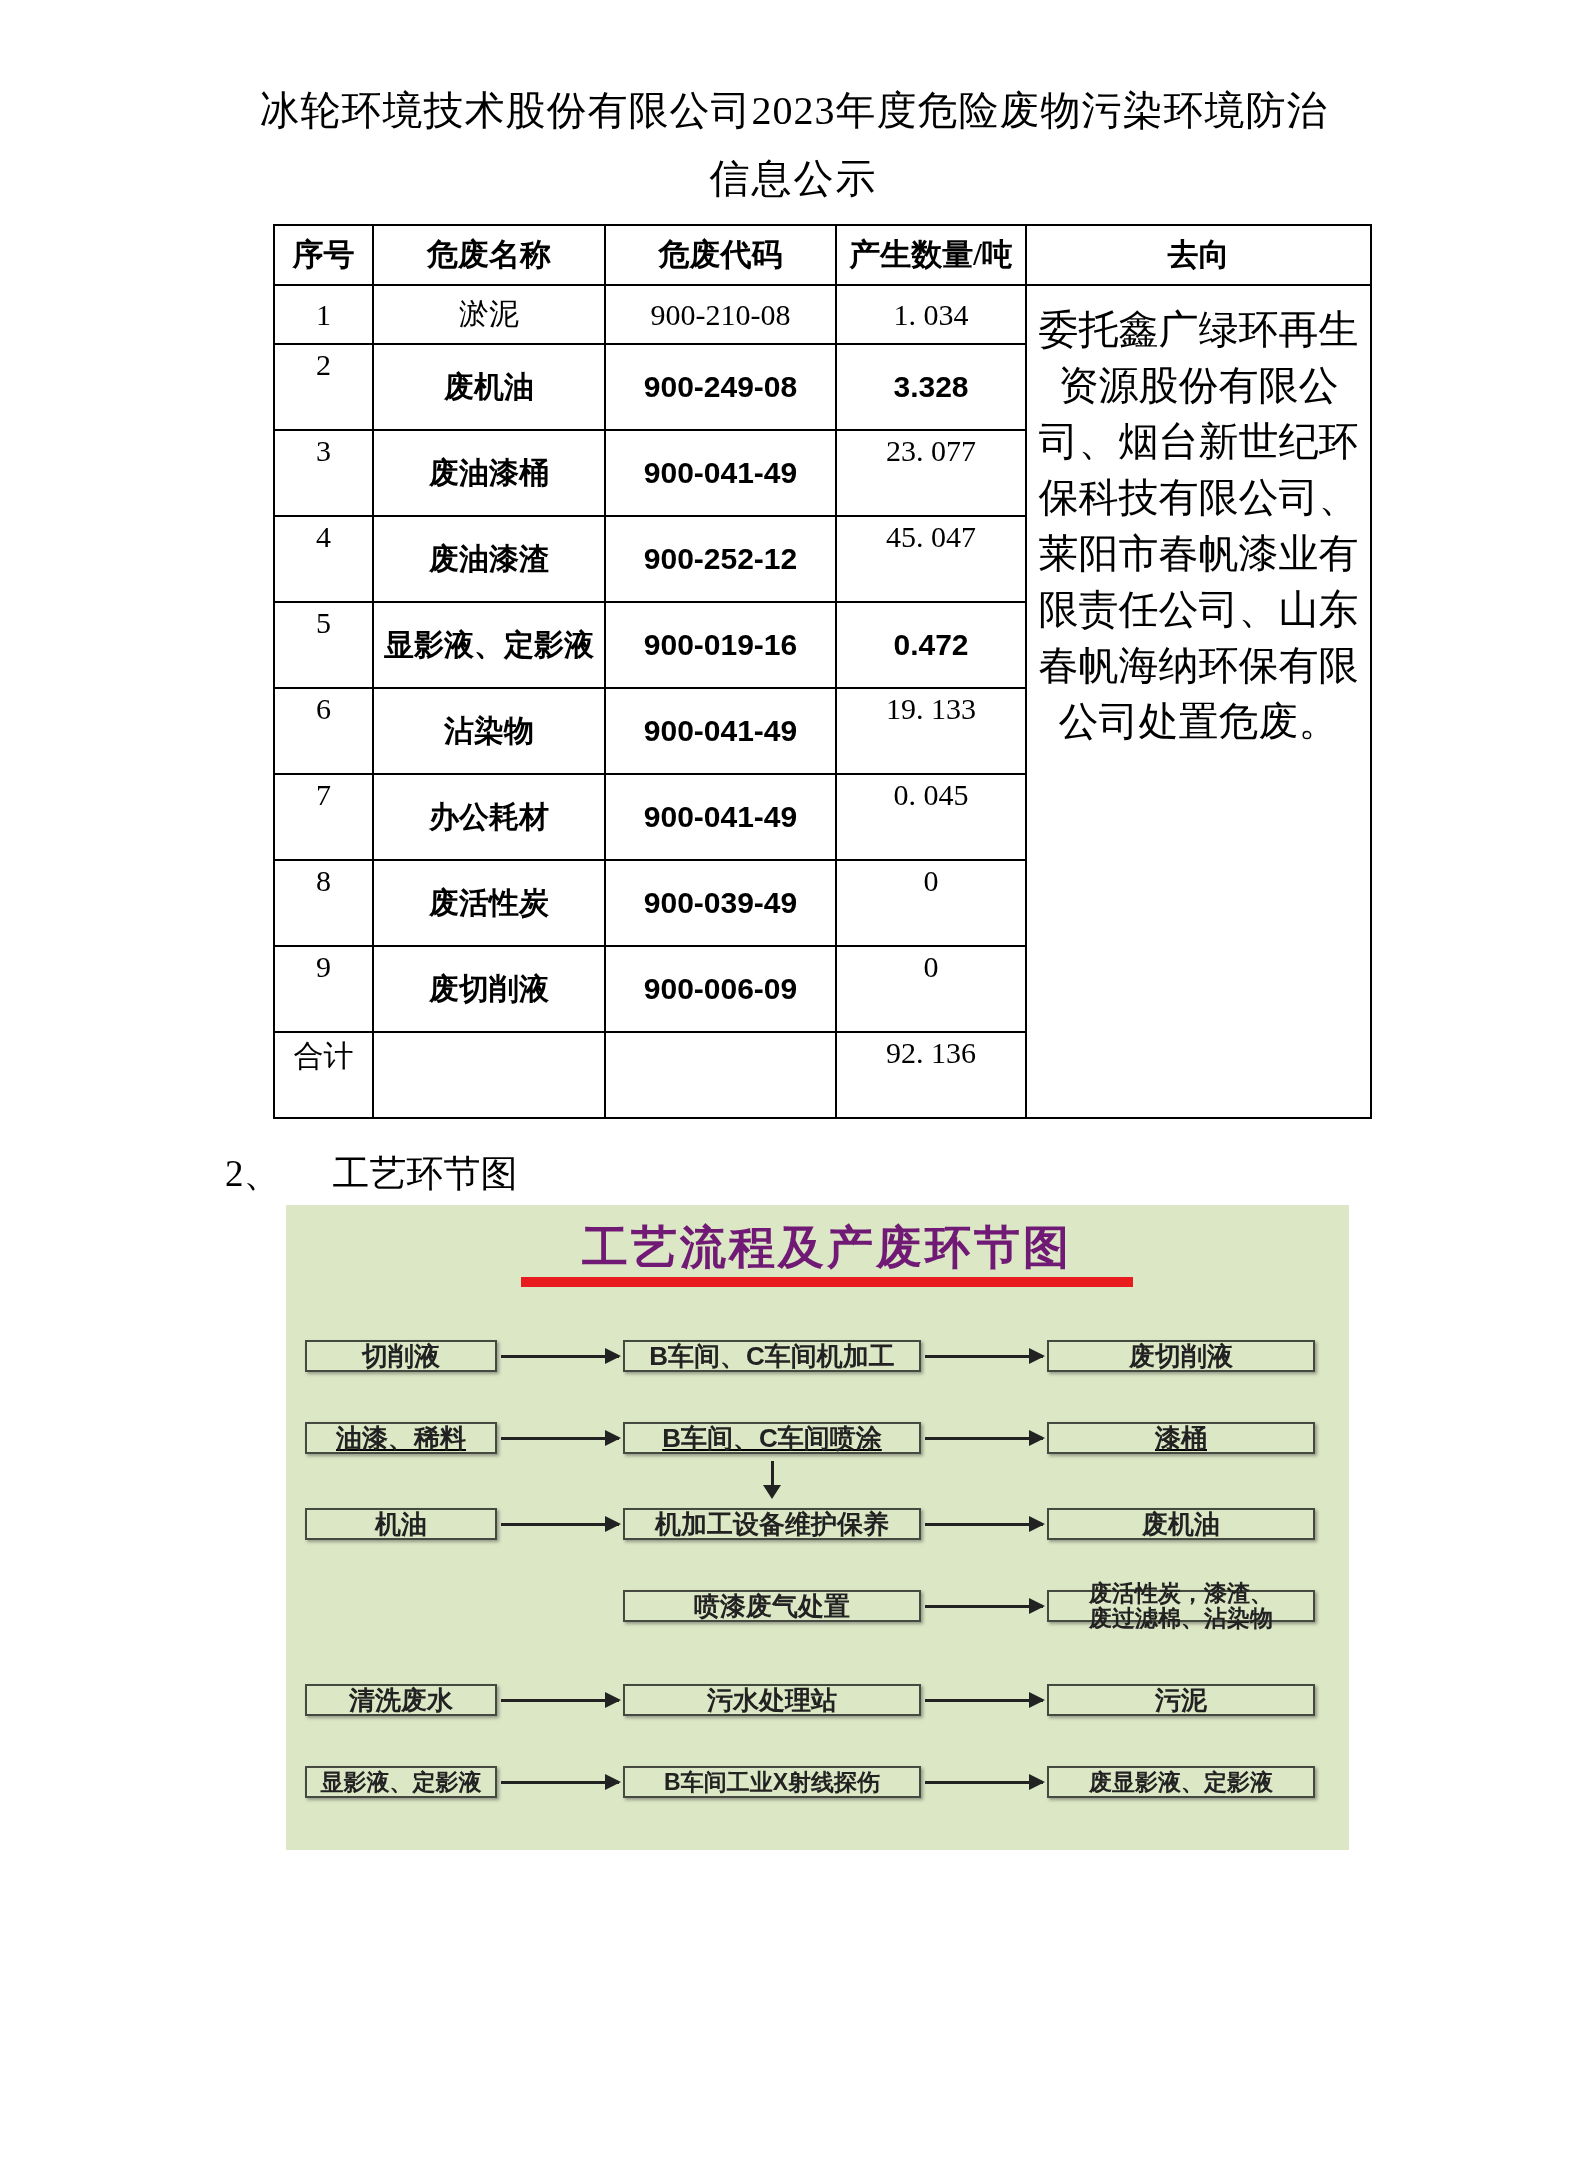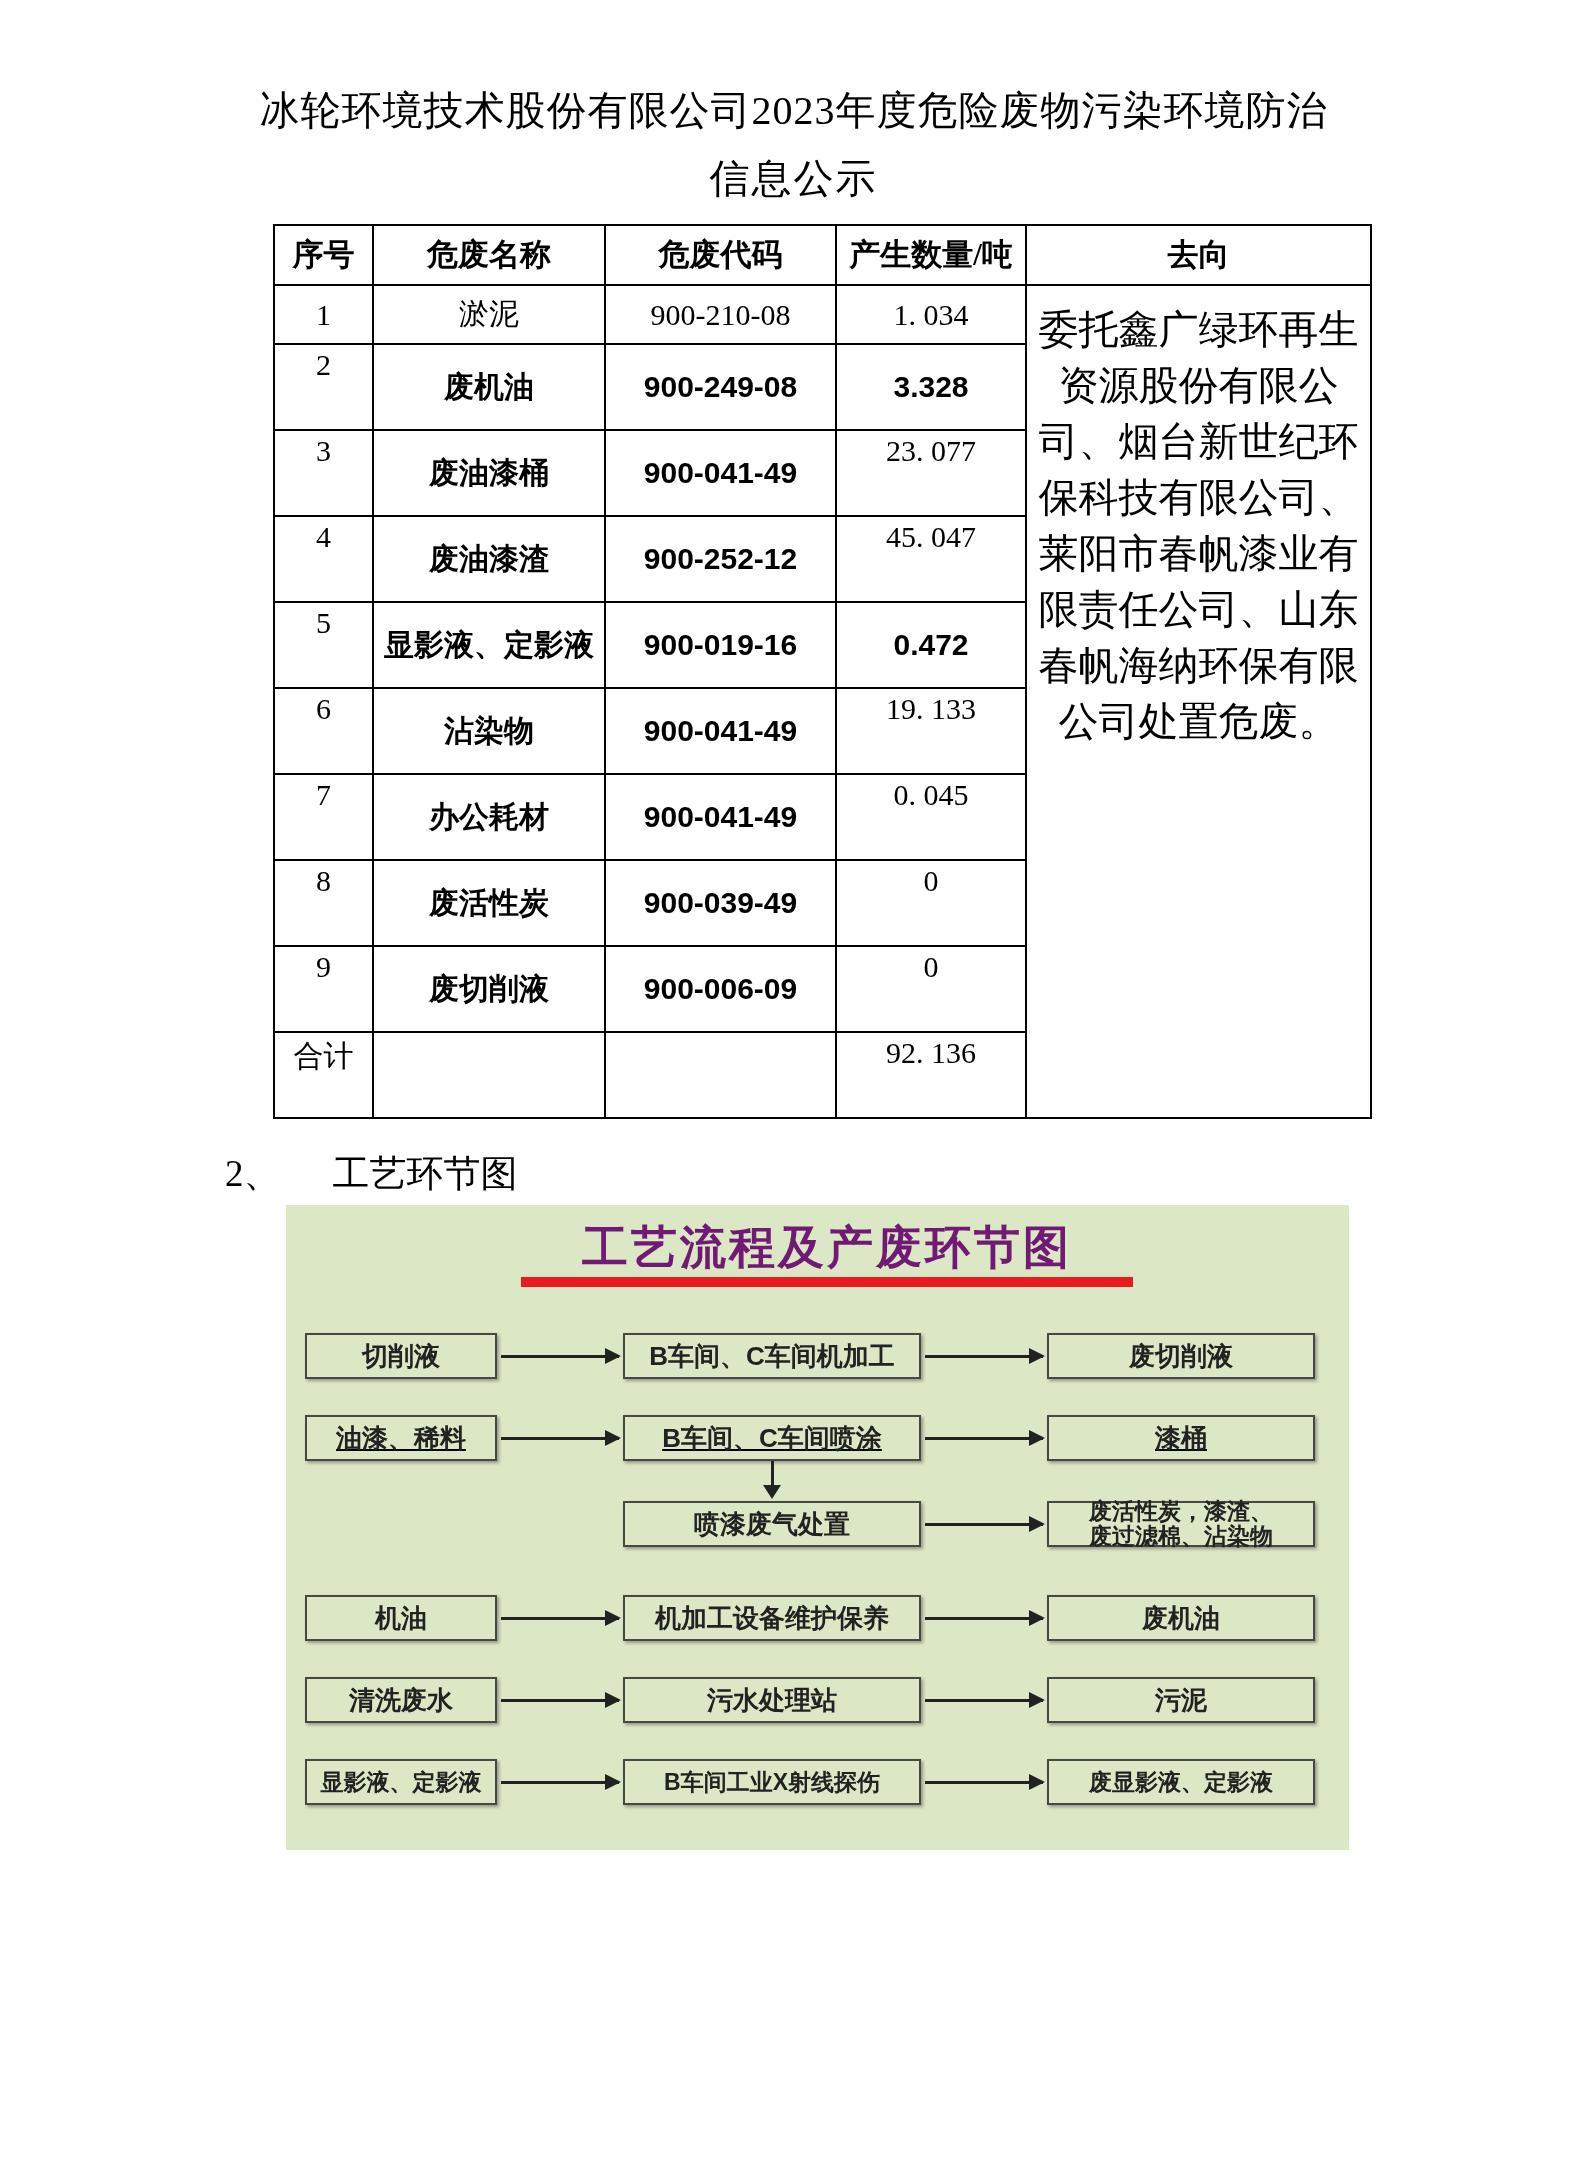--- a/index.html
+++ b/index.html
@@ -73,21 +73,21 @@
   .flow-row {
     display:grid;
     grid-template-columns:192px 126px 298px 126px 268px;
     align-items:center;
     height:46px;
     margin-bottom:36px;
   }
   .flow-row.tight { margin-bottom:0;text-decoration:underline; }
   .flow-row.after-gas { margin-bottom:48px; }
   .flow-box {
-    height:46px;
+    height:32px;
     border:2px solid #45493f;
     background:#dce7c5;
     box-shadow:2px 2px 3px rgba(60,60,60,0.45);
     display:flex; align-items:center; justify-content:center;
     font-family:"Liberation Sans","DejaVu Sans",sans-serif;
     font-weight:bold; font-size:26px; color:#222;
     white-space:pre-line; text-align:center; line-height:25px;
   }
   .flow-box.small { font-size:23px; }
   .harrow { height:3px; background:#222; position:relative; margin:0 4px; }
@@ -229,38 +229,38 @@
         <div class="harrow"></div>
         <div class="flow-box">B车间、C车间喷涂</div>
         <div class="harrow"></div>
         <div class="flow-box">漆桶</div>
       </div>
 
       <div class="varrow-row">
         <div class="varrow"></div>
       </div>
 
+      <div class="flow-row">
+        <div class="flow-box">机油</div>
+        <div class="harrow"></div>
+        <div class="flow-box">机加工设备维护保养</div>
+        <div class="harrow"></div>
+        <div class="flow-box">废机油</div>
+      </div>
+
       <div class="flow-row after-gas">
         <div class="spacer"></div>
         <div></div>
         <div class="flow-box">喷漆废气处置</div>
         <div class="harrow"></div>
         <div class="flow-box small">废活性炭，漆渣、
 废过滤棉、沾染物</div>
       </div>
 
       <div class="flow-row">
-        <div class="flow-box">机油</div>
-        <div class="harrow"></div>
-        <div class="flow-box">机加工设备维护保养</div>
-        <div class="harrow"></div>
-        <div class="flow-box">废机油</div>
-      </div>
-
-      <div class="flow-row">
         <div class="flow-box">清洗废水</div>
         <div class="harrow"></div>
         <div class="flow-box">污水处理站</div>
         <div class="harrow"></div>
         <div class="flow-box">污泥</div>
       </div>
 
       <div class="flow-row">
         <div class="flow-box small">显影液、定影液</div>
         <div class="harrow"></div>

